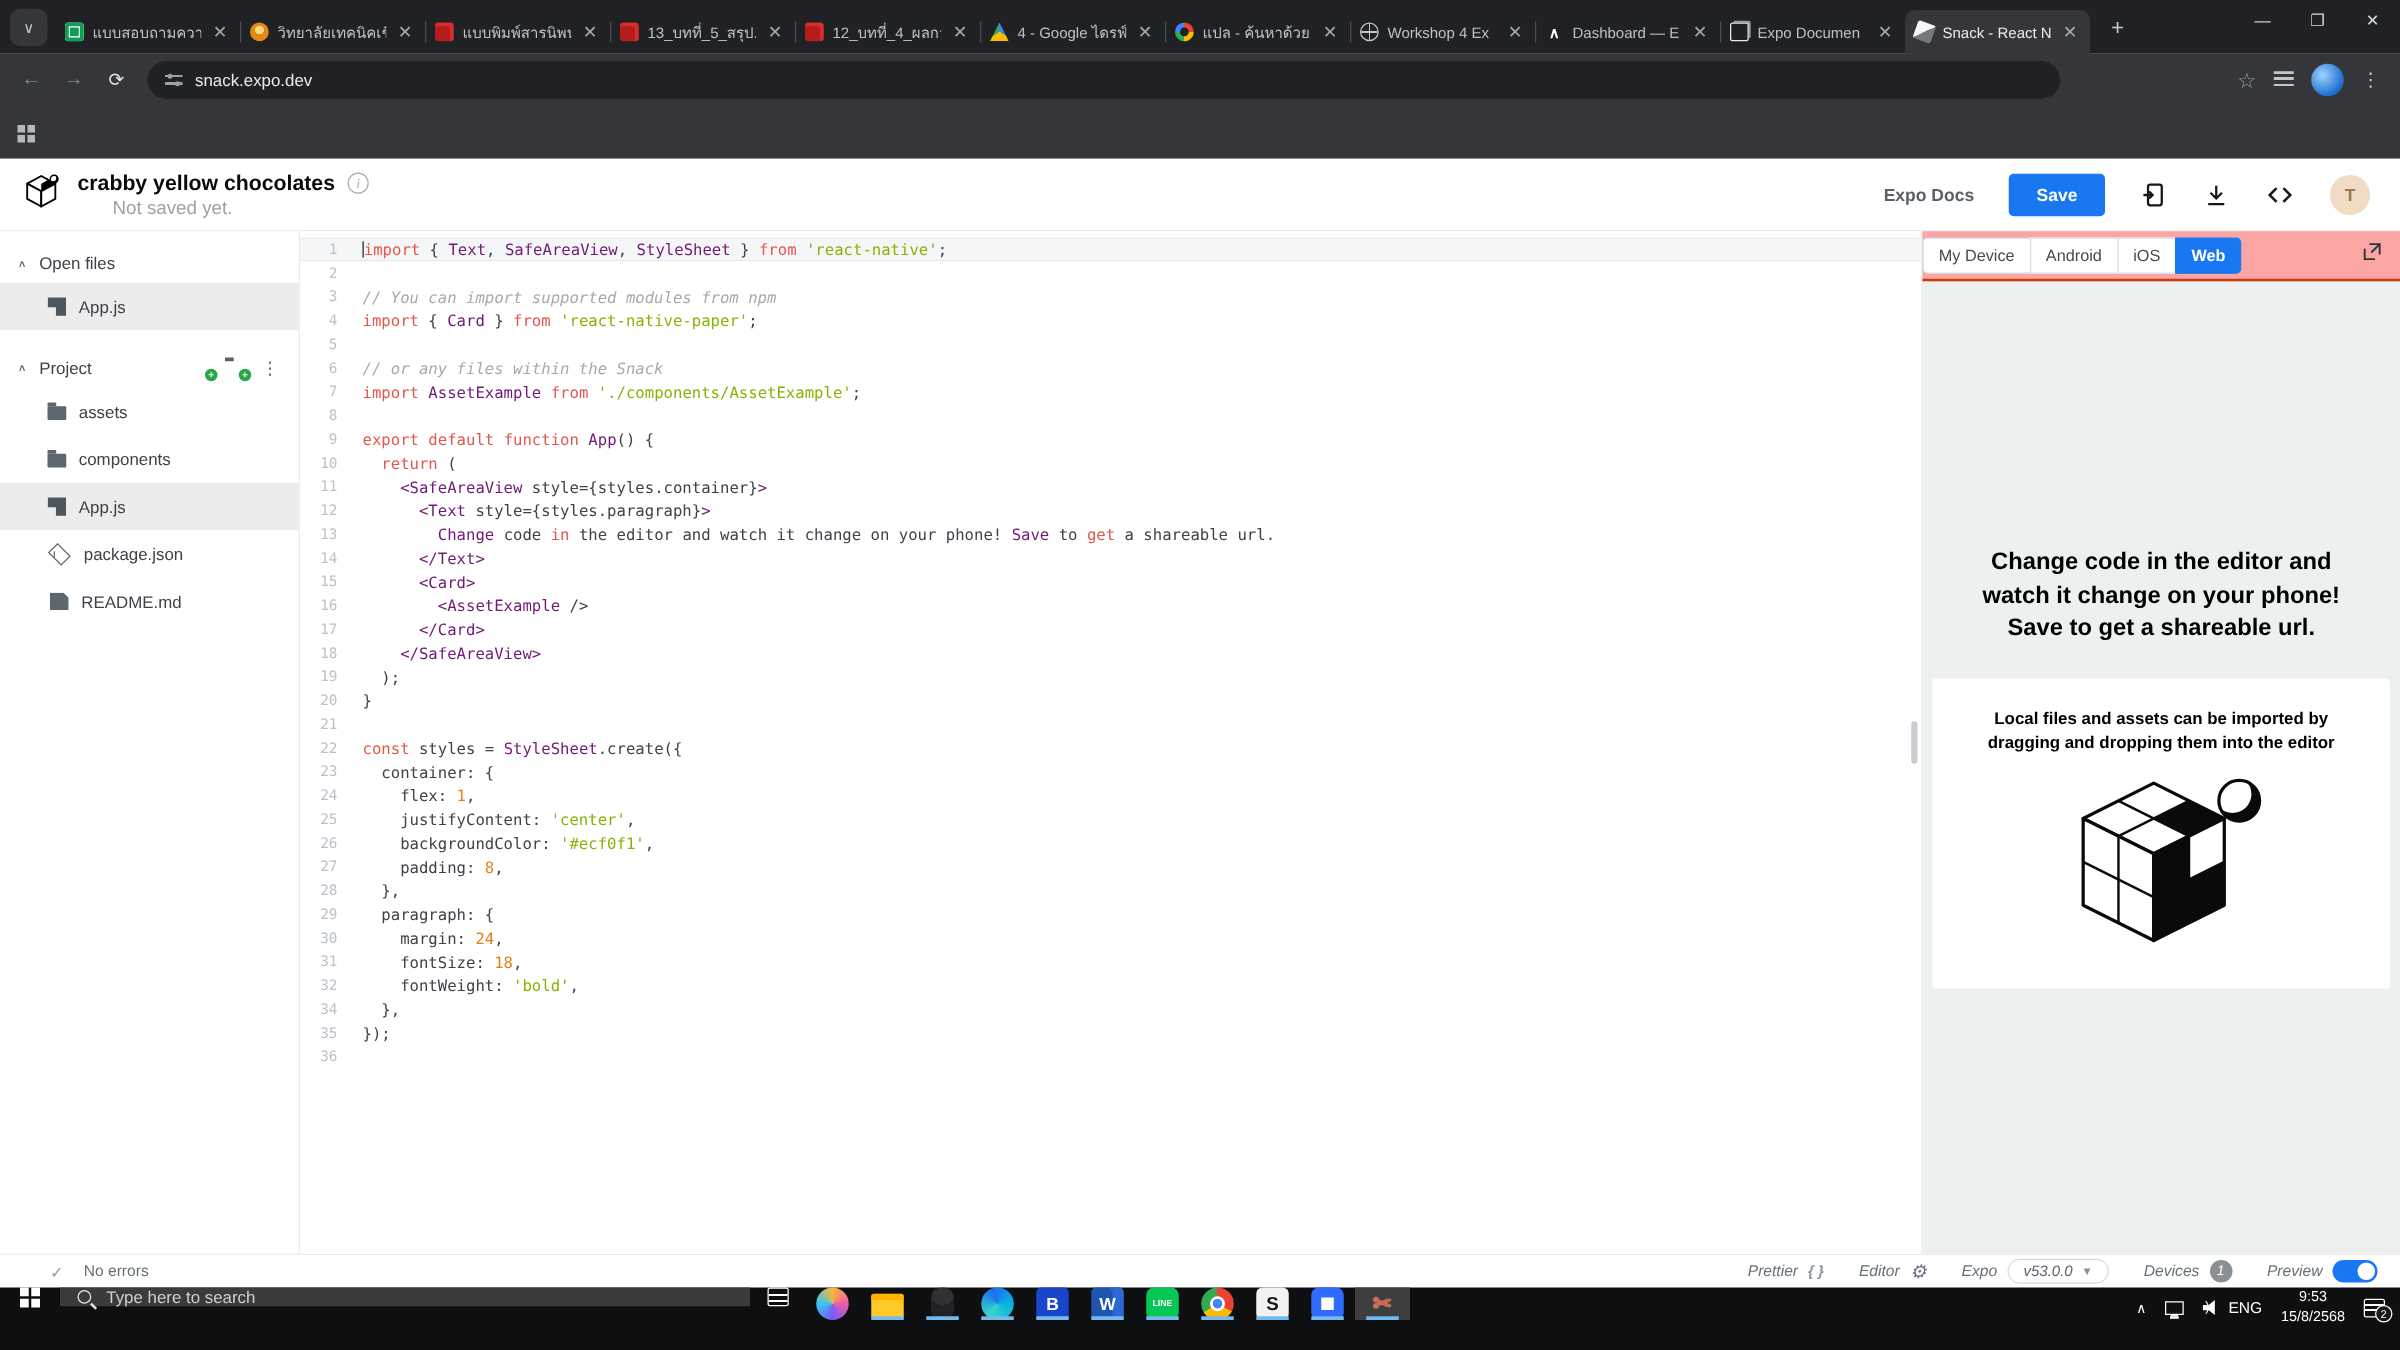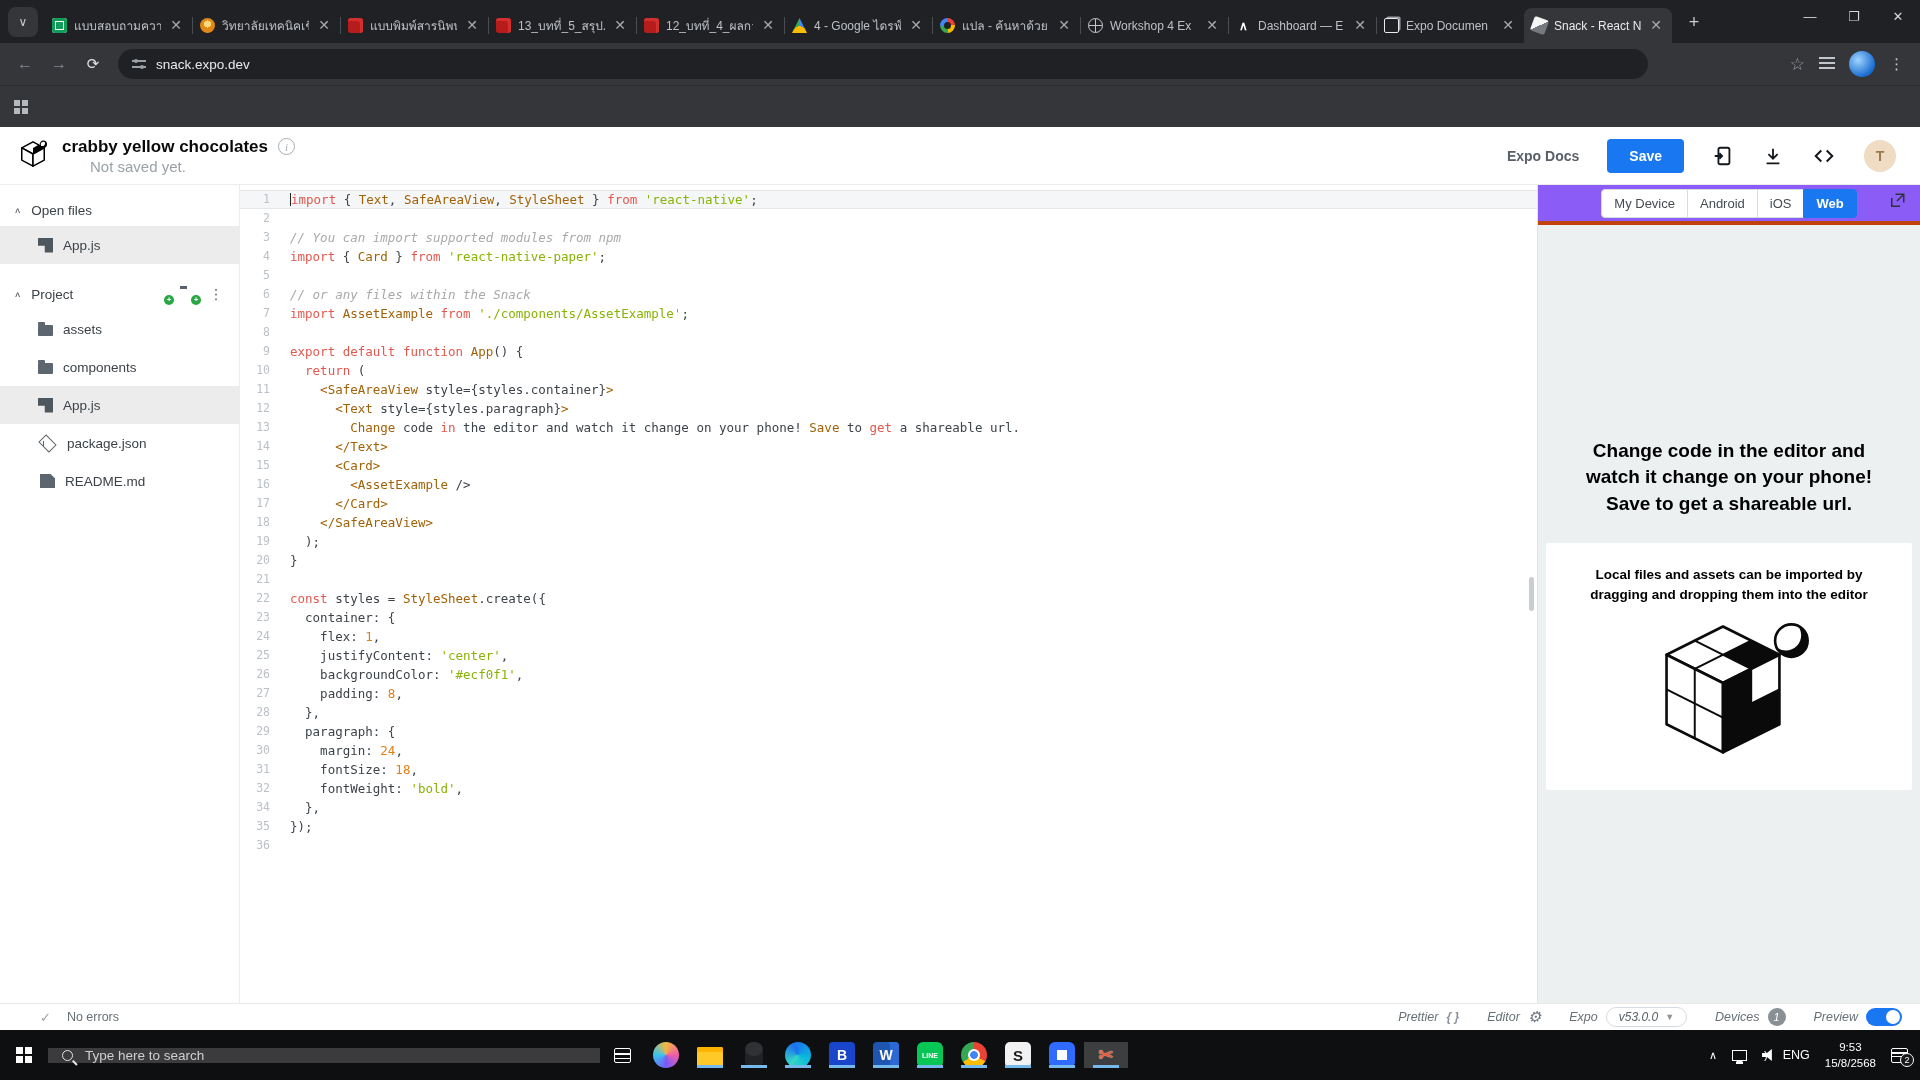--- a/index.html
+++ b/index.html
@@ -86,27 +86,27 @@
   .plus-badge { position:absolute; right:-4px; bottom:-3px; width:10px; height:10px; background:#28a745; border-radius:50%; color:#fff; font-size:8px; line-height:10px; text-align:center; font-weight:bold; }
   .kebab-dark { color:#596068; font-size:14px; padding:0 2px; }
 
   
   .editor { flex:1; position:relative; overflow:hidden; padding-top:5px; background:#fff; }
   .code-line { display:flex; height:19px; line-height:19px; font-family:"DejaVu Sans Mono", monospace; white-space:pre; }
   .gutter { width:50px; flex:0 0 50px; text-align:right; padding-right:20px; color:#bac1c8; font-size:11.5px; }
   .code-text { font-size:12.5px; }
   .active-line { background:#f5f6f7; box-shadow:inset 0 1px 0 #e4e7ea, inset 0 -1px 0 #e4e7ea; }
   .caret { display:inline-block; width:0; height:13px; border-left:1.5px solid #222; vertical-align:-2px; }
-  .tok-k { color:#e4574e; } .tok-b { color:#a16207; } .tok-s { color:#88b304; }
+  .tok-k { color:#e4574e; } .tok-b { color:#701a75; } .tok-s { color:#88b304; }
   .tok-n { color:#e07f16; } .tok-c { color:#a9a9a9; font-style:italic; } .tok-p { color:#3d434a; }
   .editor-scrollbar { position:absolute; right:3px; top:392px; width:5px; height:34px; background:#c9cdd2; border-radius:3px; }
 
   
   .preview { width:383px; flex:0 0 383px; border-left:1px solid #e4e4e4; display:flex; flex-direction:column; }
-  .device-row { height:40px; flex:0 0 40px; background:#8b5cf6; border-bottom:4px solid #c2410c; display:flex; align-items:center; justify-content:center; position:relative; }
+  .device-row { height:40px; flex:0 0 40px; background:#fca5a5; border-bottom:2px solid #c2410c; display:flex; align-items:center; position:relative; }
   .seg { font-family:inherit; font-size:13px; color:#454b52; background:#fff; border:1px solid #d9dcdf; padding:6px 12px; margin-left:-1px; }
   .seg:first-child { border-radius:4px 0 0 4px; margin-left:0; }
   .seg:last-child { border-radius:0 4px 4px 0; }
   .seg.active { background:#1977f2; border-color:#1977f2; color:#fff; font-weight:bold; }
   .open-ext { position:absolute; right:14px; color:#2d3339; }
   .viewport { flex:1; background:#ecf0f1; display:flex; flex-direction:column; align-items:center; justify-content:center; padding:0 8px; }
   .para-text { width:330px; text-align:center; font-weight:bold; font-size:19px; line-height:1.4; color:#000; margin-bottom:26px; }
   .asset-card { width:100%; background:#fff; border-radius:2px; padding:22px 10px 14px; display:flex; flex-direction:column; align-items:center; }
   .asset-text { width:310px; text-align:center; font-weight:bold; font-size:13.5px; line-height:1.45; color:#000; margin-bottom:16px; }
 
@@ -116,21 +116,21 @@
   .status-right { margin-left:auto; display:flex; align-items:center; gap:10px;font-style:italic; }
   .status-item { display:flex; align-items:center; gap:8px; margin-left:18px; }
   .braces-icon { color:#8a9299; font-weight:bold; font-size:12px; }
   .gear-icon { color:#6b7480; font-size:15px; }
   .version-pill { border:1px solid #d7dbdf; border-radius:20px; padding:2px 12px; display:flex; gap:7px; align-items:center; color:#596068; font-size:12px; }
   .devices-badge { width:18px; height:18px; border-radius:50%; background:#889096; color:#fff; font-size:11px; display:flex; align-items:center; justify-content:center; }
   .toggle { width:36px; height:18px; border-radius:9px; background:#1977f2; position:relative; }
   .toggle::after { content:""; position:absolute; right:2px; top:2px; width:14px; height:14px; border-radius:50%; background:#fff; }
 
   
-  .taskbar { height:50px; flex:0 0 50px; background:#0e0f10; display:flex; align-items:center; color:#fff; }
+  .taskbar { height:50px; flex:0 0 50px; background:#0e0f10; display:flex; align-items:flex-start; color:#fff; }
   .start-btn { width:48px; display:flex; align-items:center; justify-content:center; }
   .winlogo { display:grid; grid-template-columns:7px 7px; grid-template-rows:7px 7px; gap:1.5px; }
   .winlogo span { background:#fdfdfd; }
   .searchbox { width:552px; background:#3b3b3d; display:flex; align-items:center; gap:12px; padding-left:14px; color:#cfcfcf; font-size:13.5px; margin:0; }
   .mag-icon { width:11px; height:11px; border:1.6px solid #e6e6e6; border-radius:50%; position:relative; }
   .mag-icon::after { content:""; position:absolute; width:6px; height:1.6px; background:#e6e6e6; left:9px; top:11px; transform:rotate(45deg); }
   .taskview-btn { width:44px; display:flex; align-items:center; justify-content:center; }
   .tv-icon { width:17px; height:15px; border:1.6px solid #fff; border-radius:2px; background:linear-gradient(#0000 4px, #fff 4px 5.5px, #0000 5.5px 9px, #fff 9px 10.5px, #0000 10.5px); }
   .tb-app { width:44px; display:flex; align-items:center; justify-content:center; position:relative; }
   .tb-app.running::after { content:""; position:absolute; left:9px; right:9px; bottom:0; height:3px; background:#76b9ed; }

